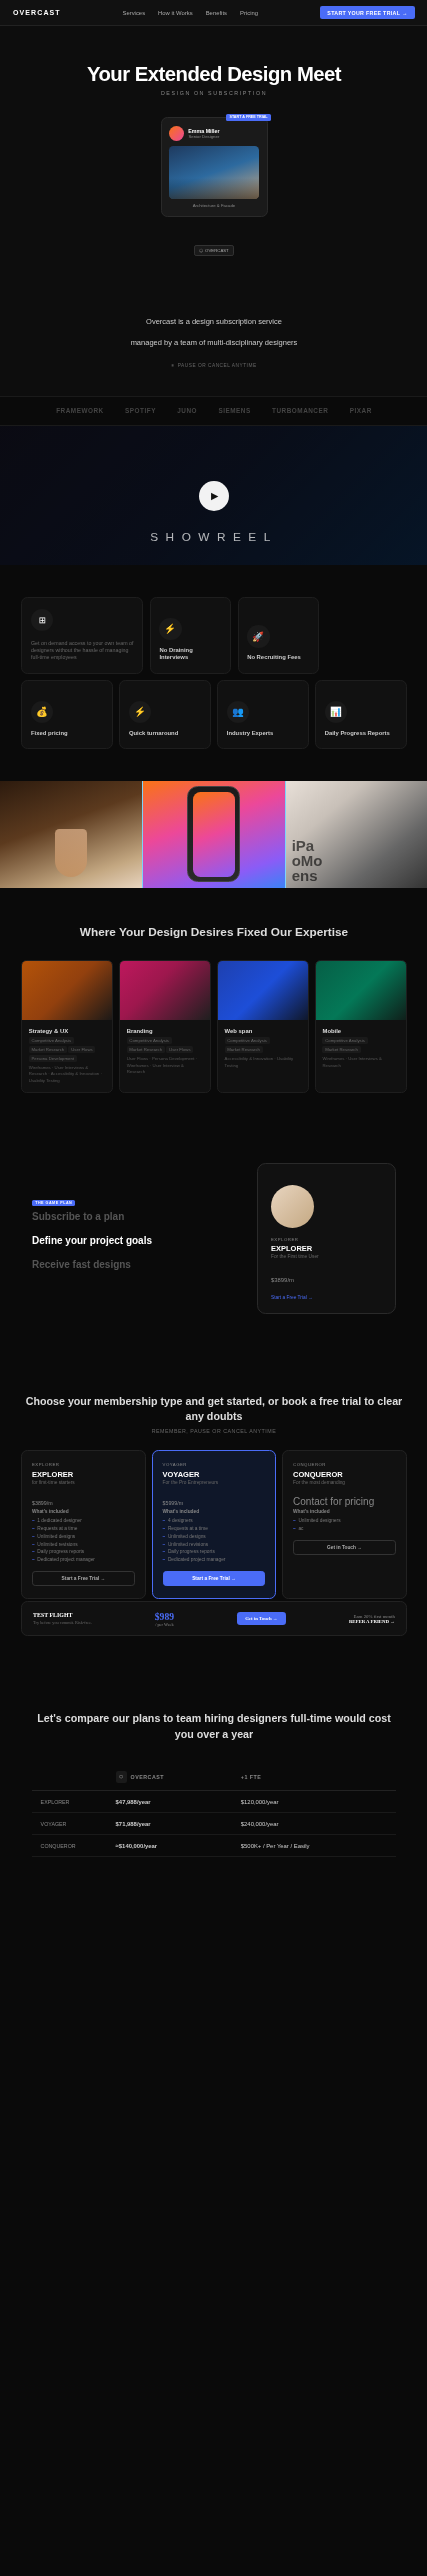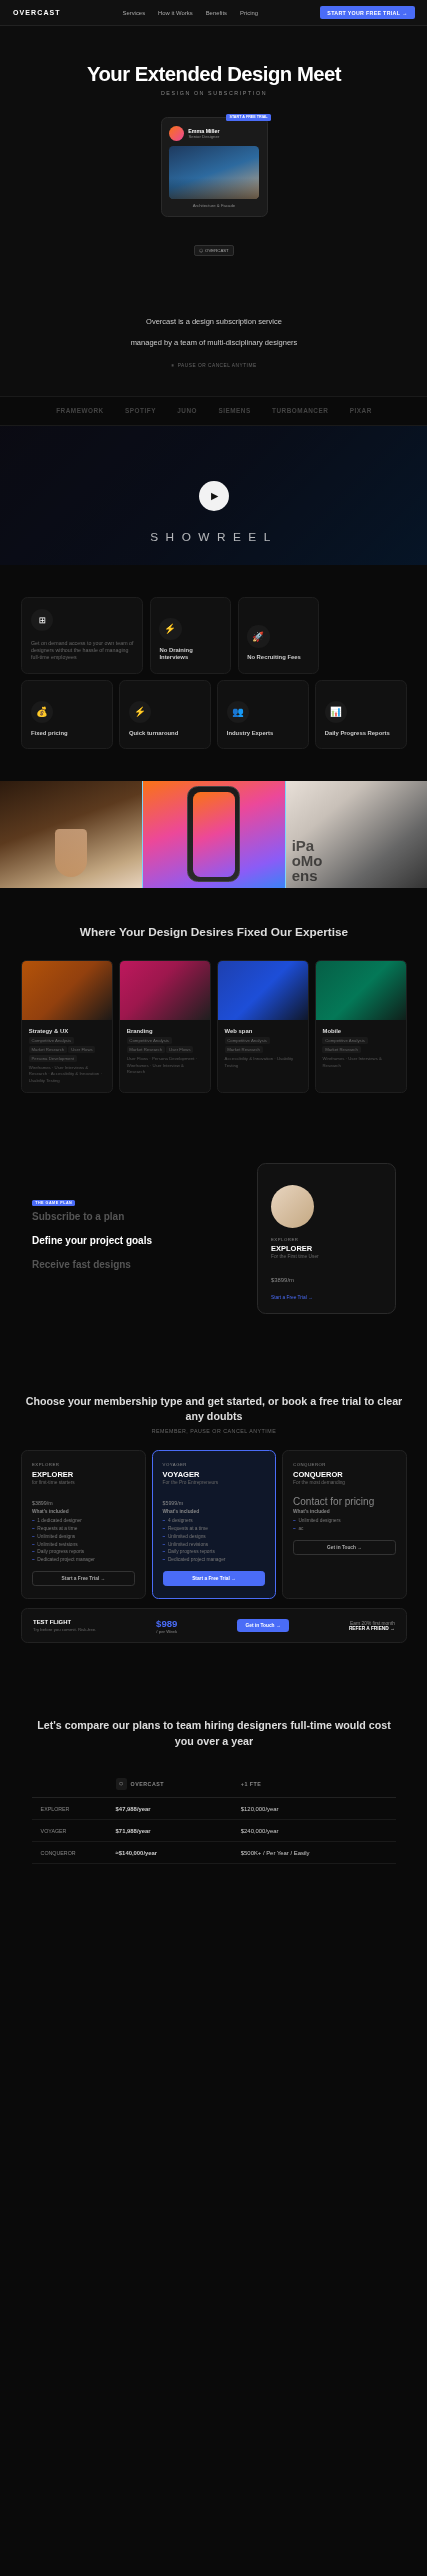--- a/index.html
+++ b/index.html
@@ -581,28 +581,29 @@
       color: #aaa;
     }
     .price-cta-btn.primary {
       background: #4a6cf7;
       border-color: #4a6cf7;
       color: #fff;
     }
 
     
     .test-flight {
-      margin-top: 9px;
+      margin-top: 2px;
       background: #111;
       border-radius: 6.4px;
       padding: 8.6px 10.7px;
       display: flex;
       align-items: center;
       justify-content: space-between;
       border: 0.5px solid #222;
+      font-family: Liberation Serif, serif;
     }
     .test-flight-left h4 {
       font-size: 5.9px;
       font-weight: 700;
       color: #fff;
       margin-bottom: 1.1px;
     }
     .test-flight-left p {
       font-size: 4.3px;
       color: #666;

